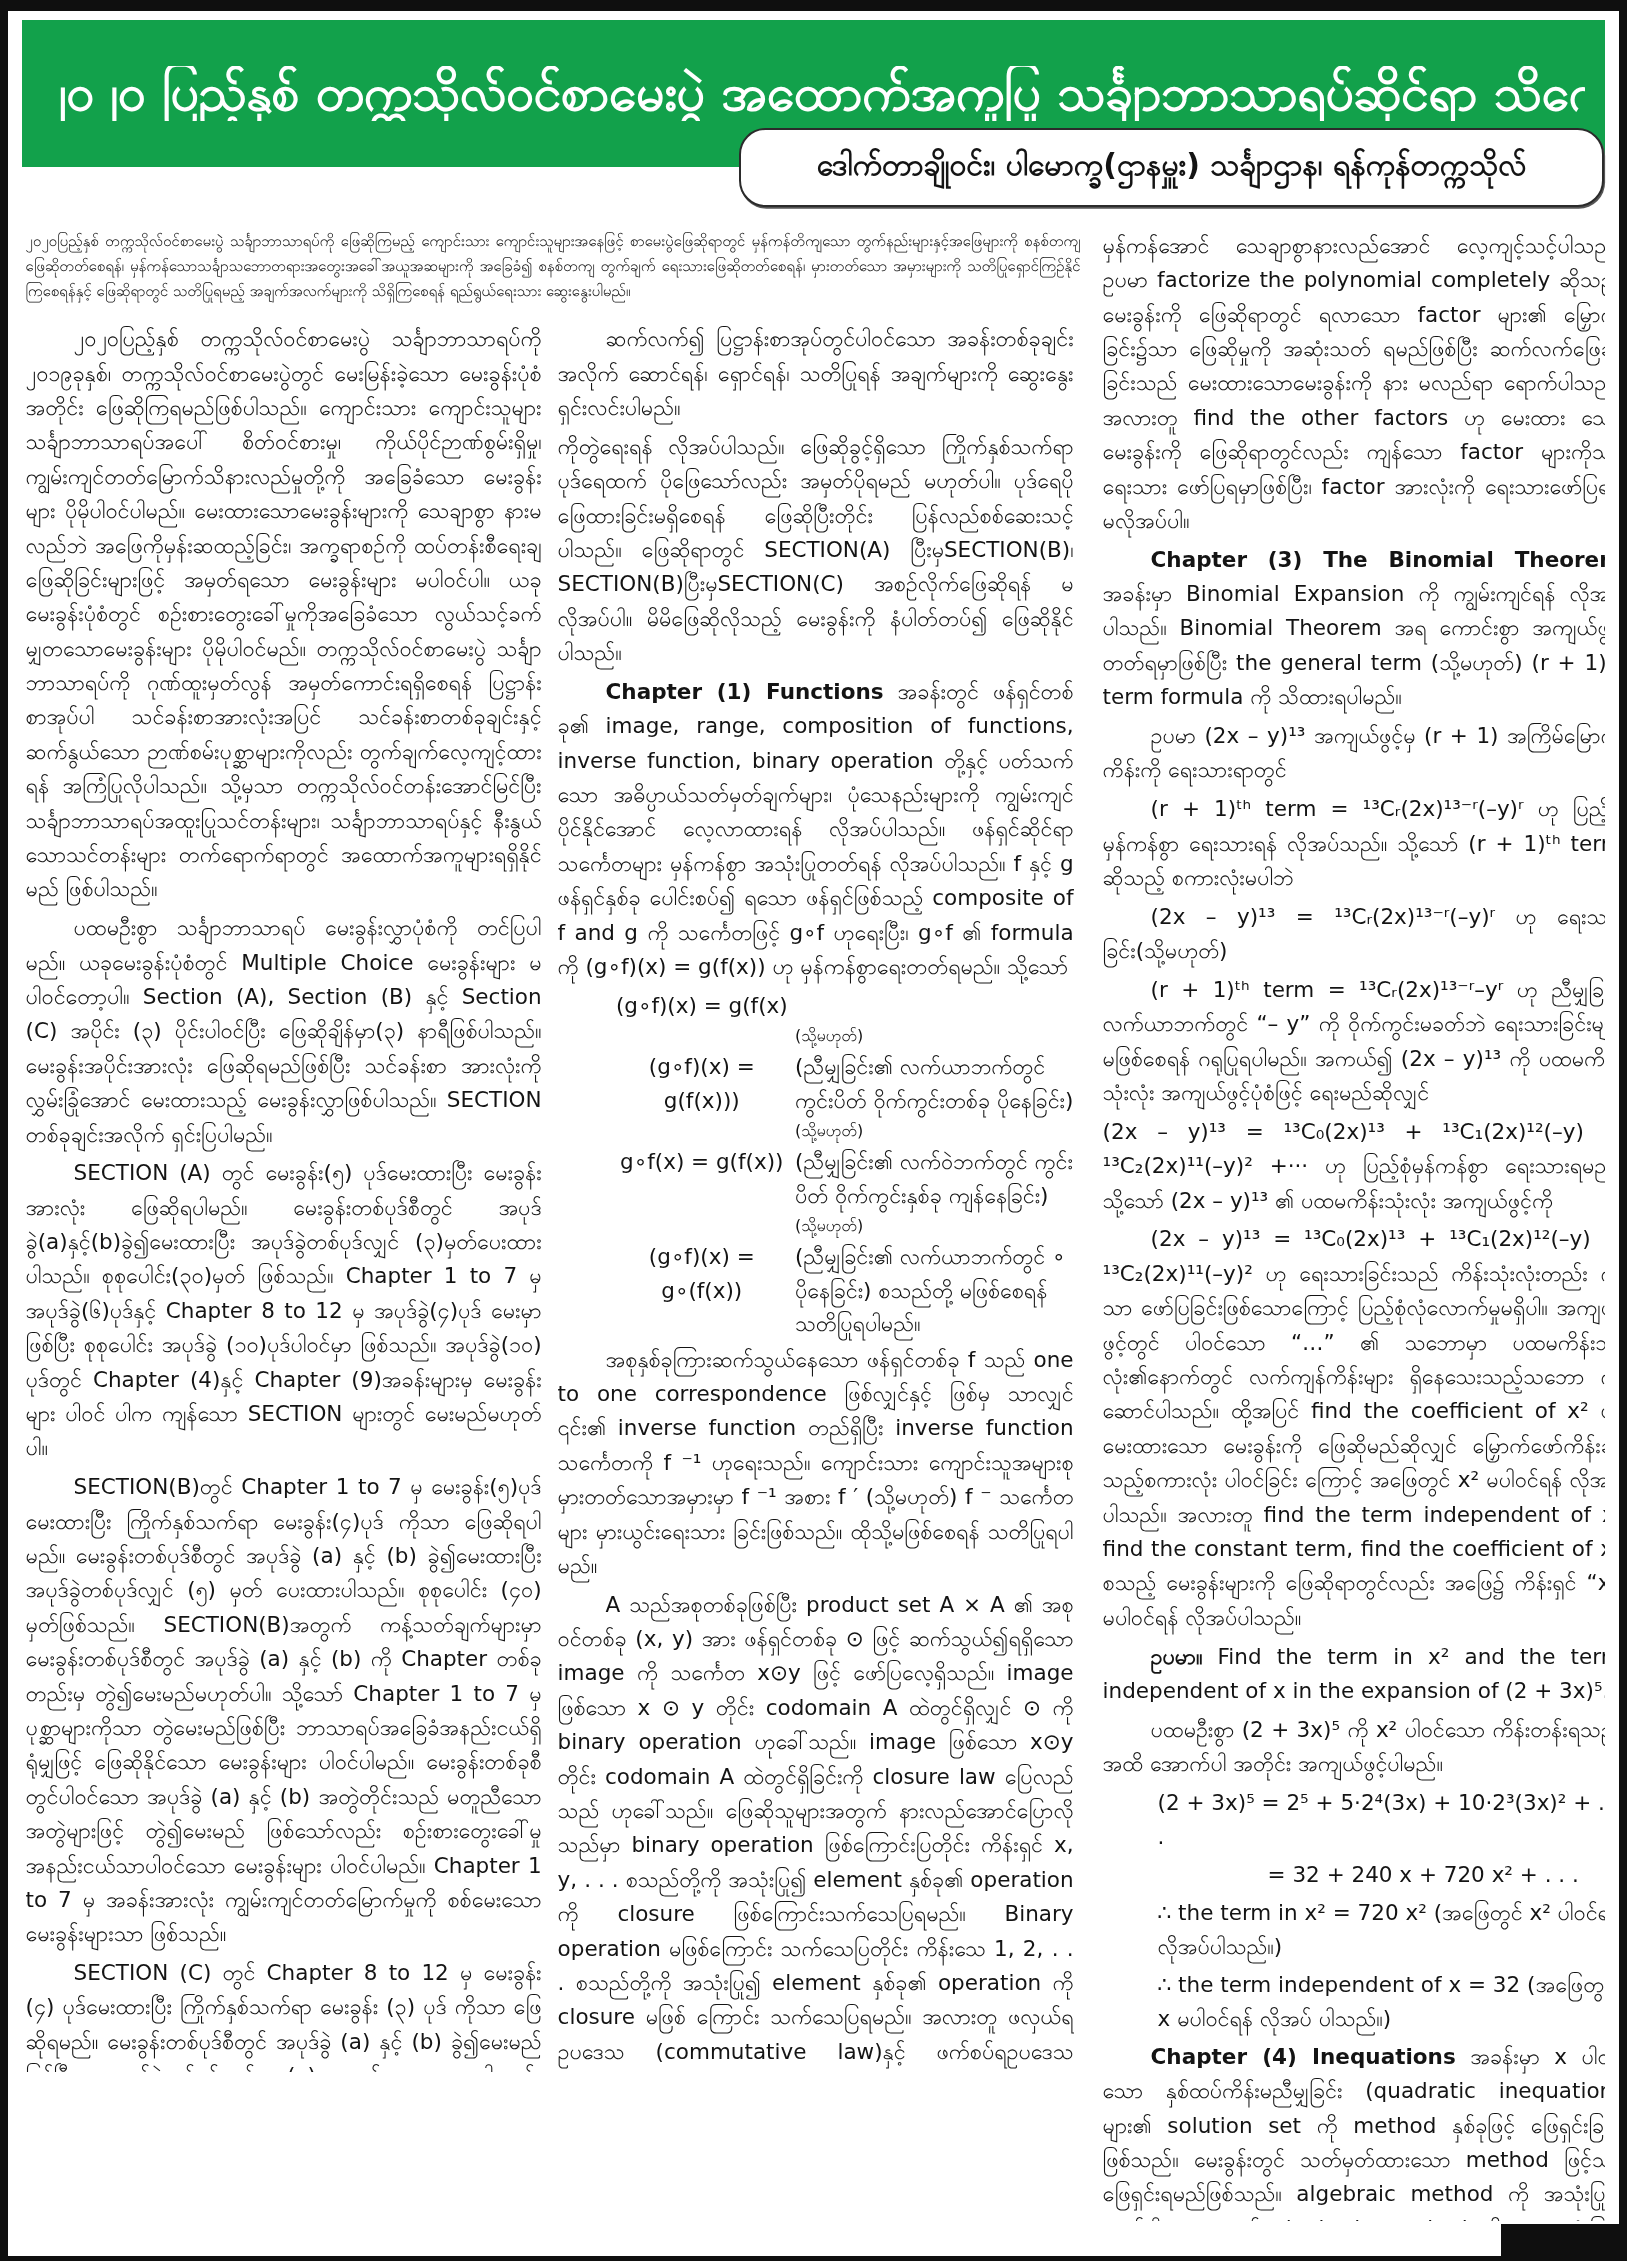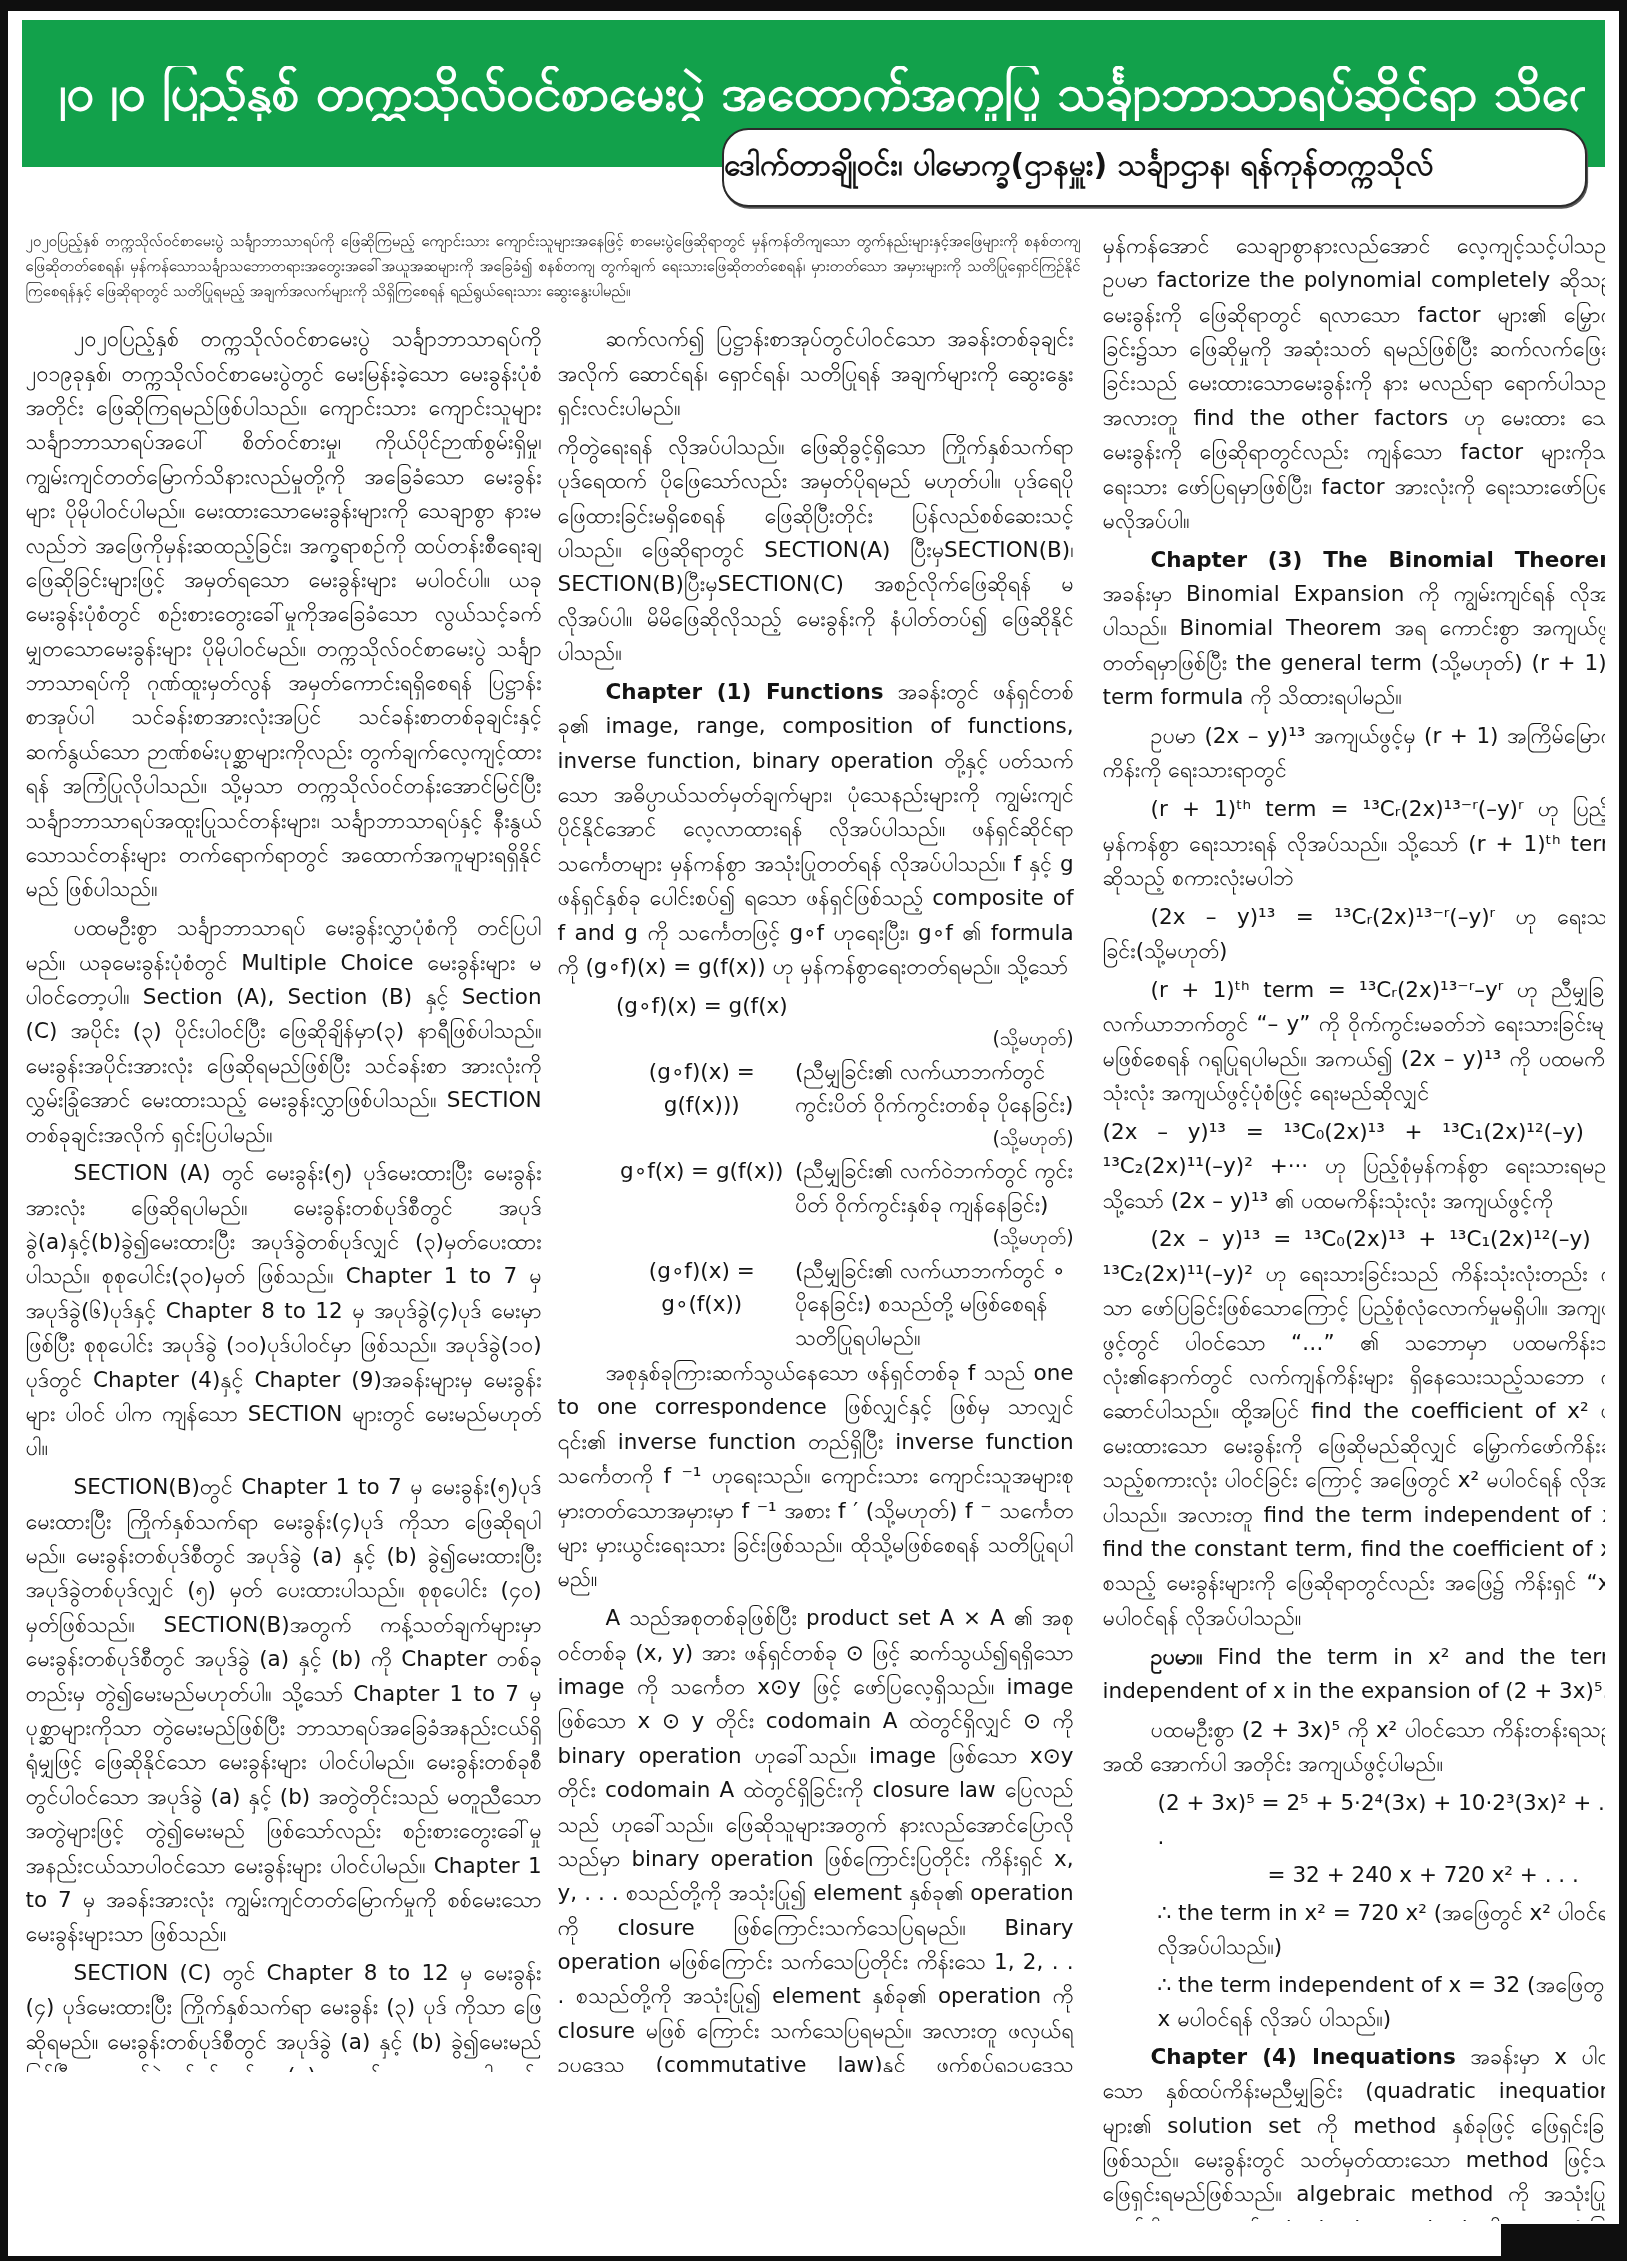--- a/index.html
+++ b/index.html
@@ -14,24 +14,24 @@
   }
   .banner{
     position:relative; height:147px; background:#12a14b;
     display:flex; align-items:center; padding:0 20px; box-sizing:border-box;
   }
   .banner-title{
     color:#ffffff; font-weight:bold; font-size:50px; line-height:1.1;
     white-space:nowrap; overflow:hidden; letter-spacing:-0.6px; width:100%;
   }
   .byline{
-    position:absolute; top:117px; right:32px; z-index:3;
+    position:absolute; top:117px; right:15px; z-index:3;
     width:861px; height:75px; background:#ffffff;
     border:2.2px solid #2b2b2b; border-radius:26.4px;
-    display:flex; align-items:center; justify-content:flex-start;
+    display:flex; align-items:center; justify-content:center;
     box-shadow:1.1px 1.7px 0 #555;
   }
   .byline span{ font-weight:bold; font-size:30px; white-space:nowrap; overflow:hidden; }
   .content{
     display:flex; gap:22px; margin-top:62px; padding:0 3.3px;
     height:1992px; overflow:hidden;
   }
   .left-wrap{ width:1055px; flex:0 0 auto; overflow:hidden; }
   .intro{
     font-weight:normal; font-size:15px; line-height:1.66;
@@ -55,22 +55,22 @@
   .frow{ display:flex; margin:2.2px 0; }
   .fcell{
     width:46%; box-sizing:border-box; padding-left:51px;
     font-size:21.5px; line-height:1.55; text-align:center;
   }
   .fnote{
     width:54%; box-sizing:border-box;
     font-size:21.5px; line-height:1.55; text-align:left;
   }
   .f-or{
-    margin:1.1px 0 1.1px 46%; width:54%; text-align:right;
-    font-size:19px; line-height:1.5;
+    margin:1.1px 0 1.1px 46%; width:54%; text-align:left;
+    font-size:16px; line-height:1.5;
   }
   .corner-mark{
     position:absolute; right:0; bottom:0; width:118px; height:32px; background:#0f0f0f;
   }
 </style>
 </head>
 <body>
 
 <div class="page">
 

